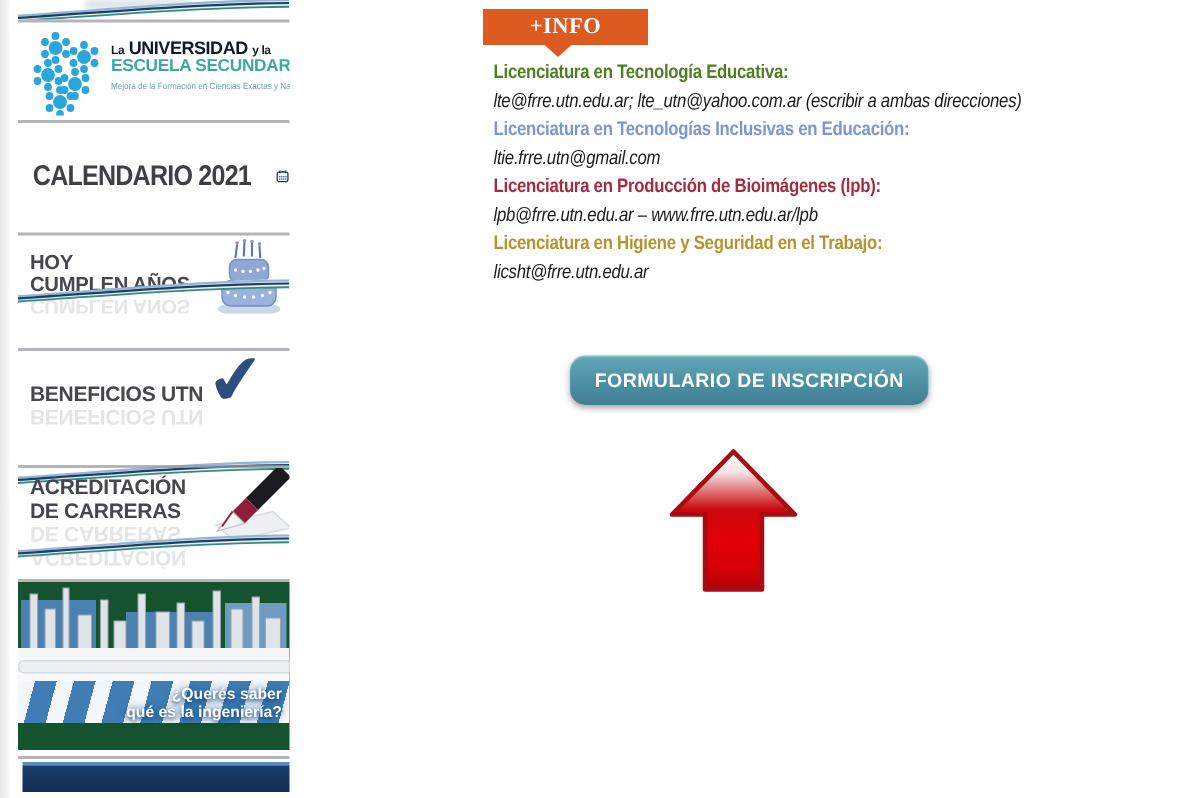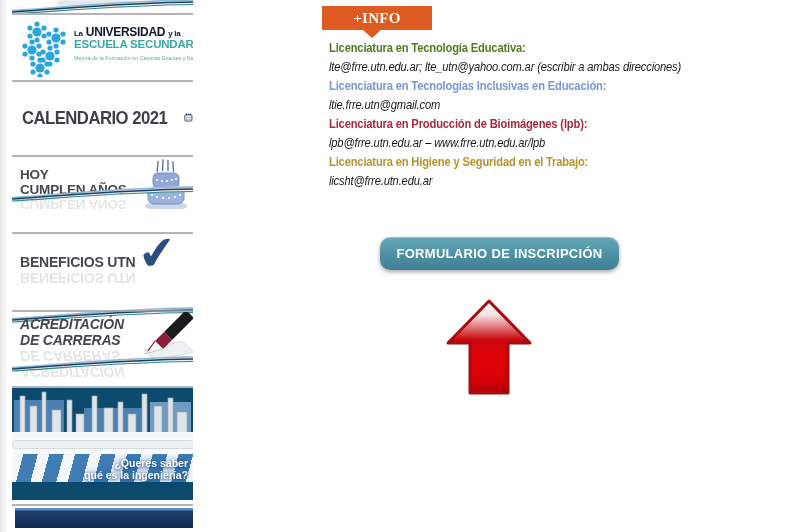--- a/index.html
+++ b/index.html
@@ -42,26 +42,26 @@
   .cumple-refl { position:absolute; left:8px; top:40px; font-size:13.5px; line-height:15px; }
   .cake { position:absolute; left:130px; top:2px; }
   .wave-b { bottom:6px; }
 
   .banner-benef { top:234px; height:96px; }
   .benef-txt { position:absolute; left:8px; top:20px; font-size:14px; }
   .benef-refl { position:absolute; left:8px; top:36px; font-size:14px; }
   .check-glyph { position:absolute; left:126px; top:-4px; font-size:46px; color:#2c4e7e;
                  transform:rotate(-6deg); line-height:1; }
 
-  .banner-acred { top:312px; height:67px;font-style:italic; }
+  .banner-acred { top:312px; height:67px; }
   .acred-txt { position:absolute; left:8px; top:4px; font-size:14px; line-height:16px; }
   .acred-refl { position:absolute; left:8px; top:36px; font-size:14px; line-height:16px; }
   .pen { position:absolute; left:112px; top:-2px; }
 
-  .banner-ing { top:388px; height:112px; background:#0c4a6e; }
+  .banner-ing { top:388px; height:112px; background:#14532d; }
   .ing-sky { position:absolute; left:0; top:0; }
   .ing-pipe { position:absolute; left:0; top:50px; width:181px; height:16px; background:#f7f9fa; }
   .ing-pipe::before { content:""; position:absolute; left:0; top:2px; width:181px; height:7px;
       background:#eef1f4; border:1px solid #d3dae0; border-radius:4px; }
   .ing-cross { position:absolute; left:0; top:66px; width:181px; height:28px;
       background:repeating-linear-gradient(105deg,#f4f7fa 0 11px,#3f7db4 11px 25px); }
   .ing-url-band { position:absolute; left:0; top:94px; width:181px; height:18px;
       background:linear-gradient(#3f7db4,#2e5f93); display:flex; align-items:center; justify-content:center; }
   .ing-q { position:absolute; right:5px; top:70px; color:#fff; font-weight:bold; font-size:10.5px;
       line-height:11.5px; text-align:right;

